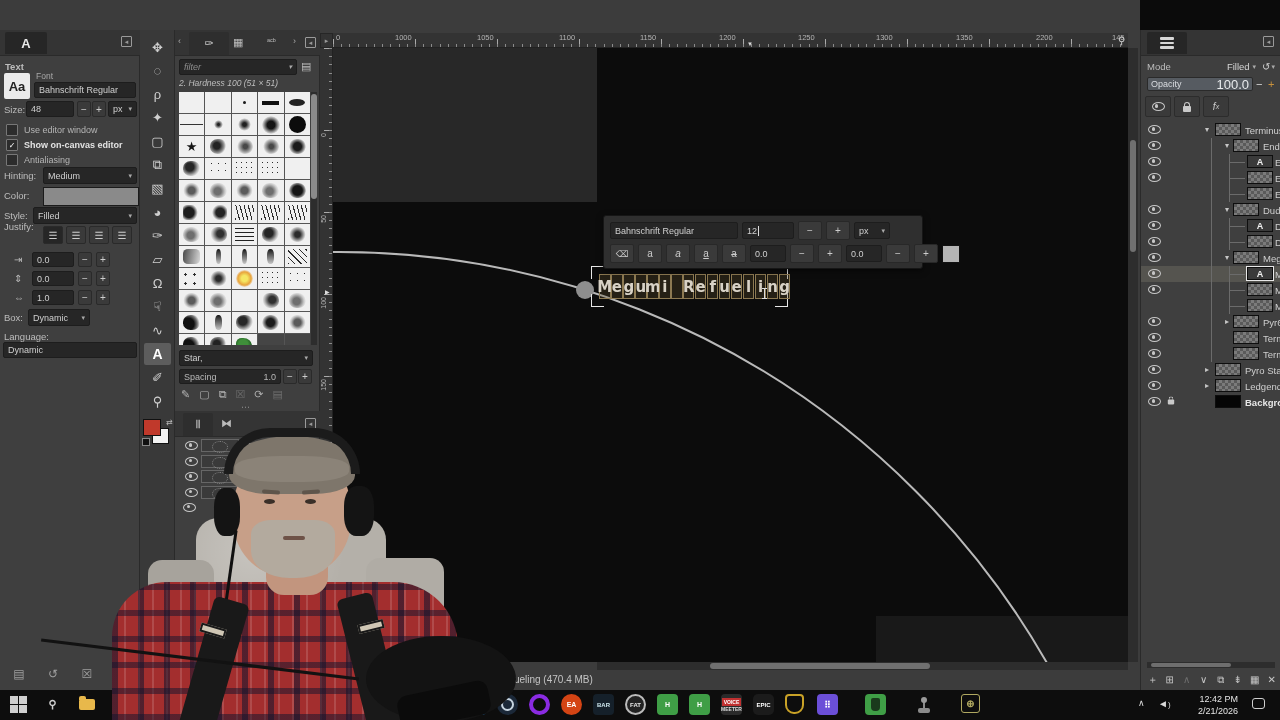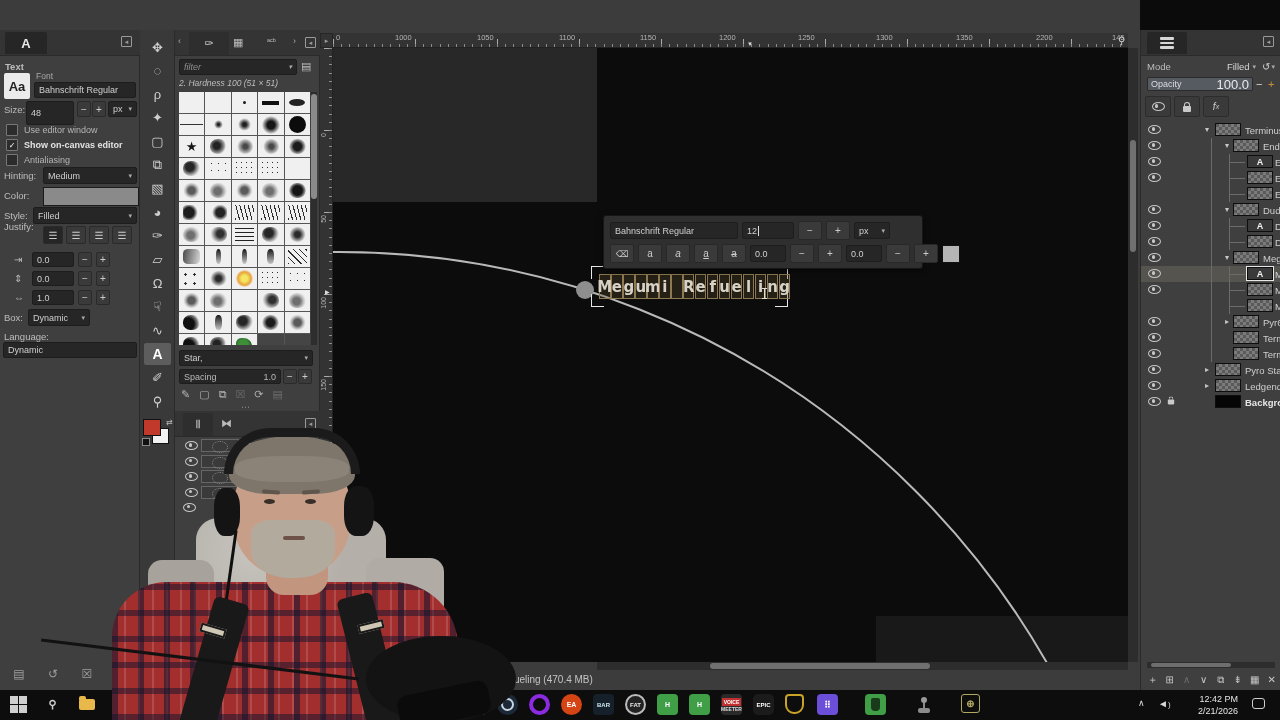--- a/index.html
+++ b/index.html
@@ -226,21 +226,21 @@
       <div class="dockmenu" style="left:121px;top:6px;">◂</div>
     </div>
     <div class="abs lbl" style="left:5px;top:31px;font-weight:bold;">Text</div>
     <div class="abs" style="left:4px;top:43px;width:26px;height:26px;background:#ebebeb;color:#222;border-radius:2px;
          display:flex;align-items:center;justify-content:center;font-weight:bold;font-size:13px;">Aa</div>
     <div class="abs" style="left:36px;top:41px;font-size:8.5px;color:#a8a8a8;">Font</div>
     <div class="abs field" style="left:34px;top:52px;width:102px;height:16px;">
       <span>Bahnschrift Regular</span>
     </div>
     <div class="abs lbl" style="left:4px;top:74px;">Size:</div>
-    <div class="abs field" style="left:26px;top:71px;width:48px;height:24px;">
+    <div class="abs field" style="left:26px;top:71px;width:48px;height:16px;">
       <span>48</span>
     </div>
     <div class="abs btn" style="left:77px;top:71px;width:14px;height:16px;">−</div>
     <div class="abs btn" style="left:92px;top:71px;width:14px;height:16px;">+</div>
     <div class="abs field" style="left:108px;top:71px;width:29px;height:16px;">
       <span>px</span>
         <span class="chev">▾</span>
     </div>
     <div id="to-checks">
         <div style="position: absolute; left: 6px; top: 94px; display: flex; gap: 6px; align-items: center; width: 130px;">

